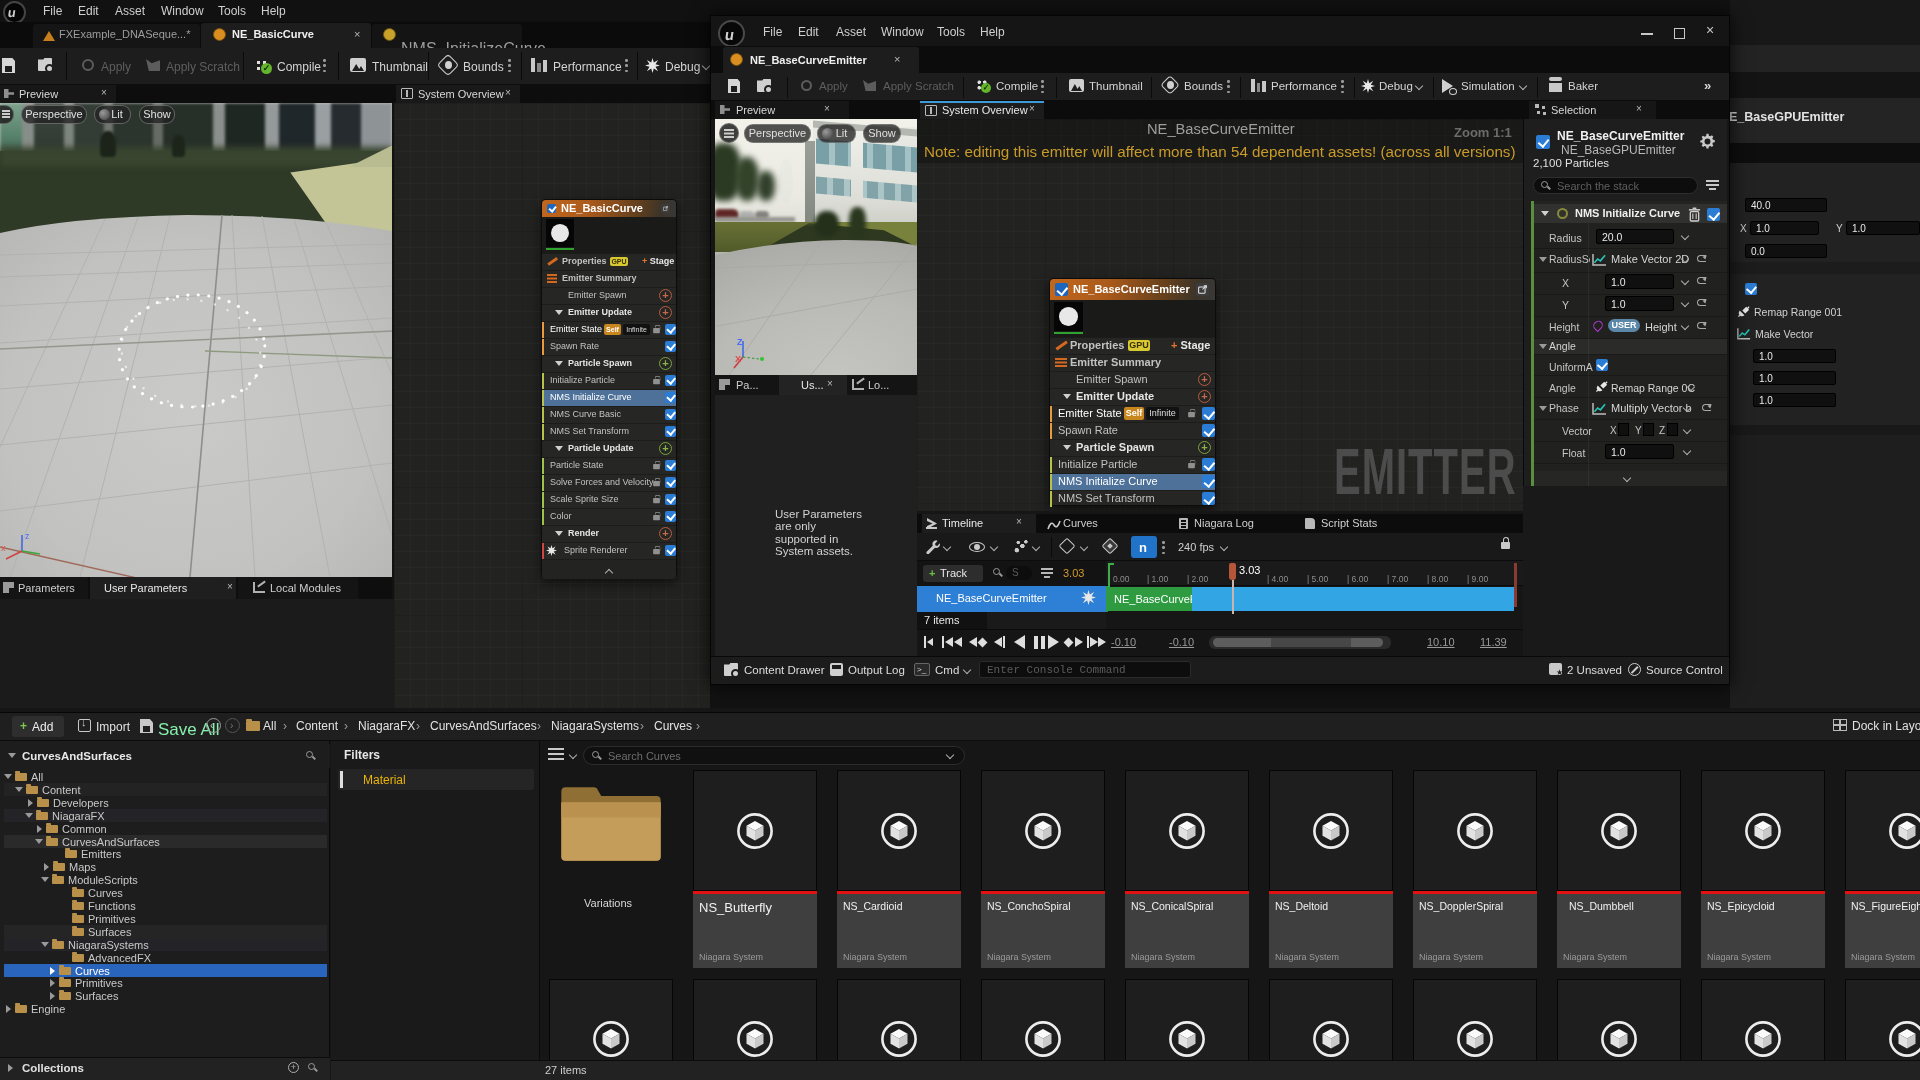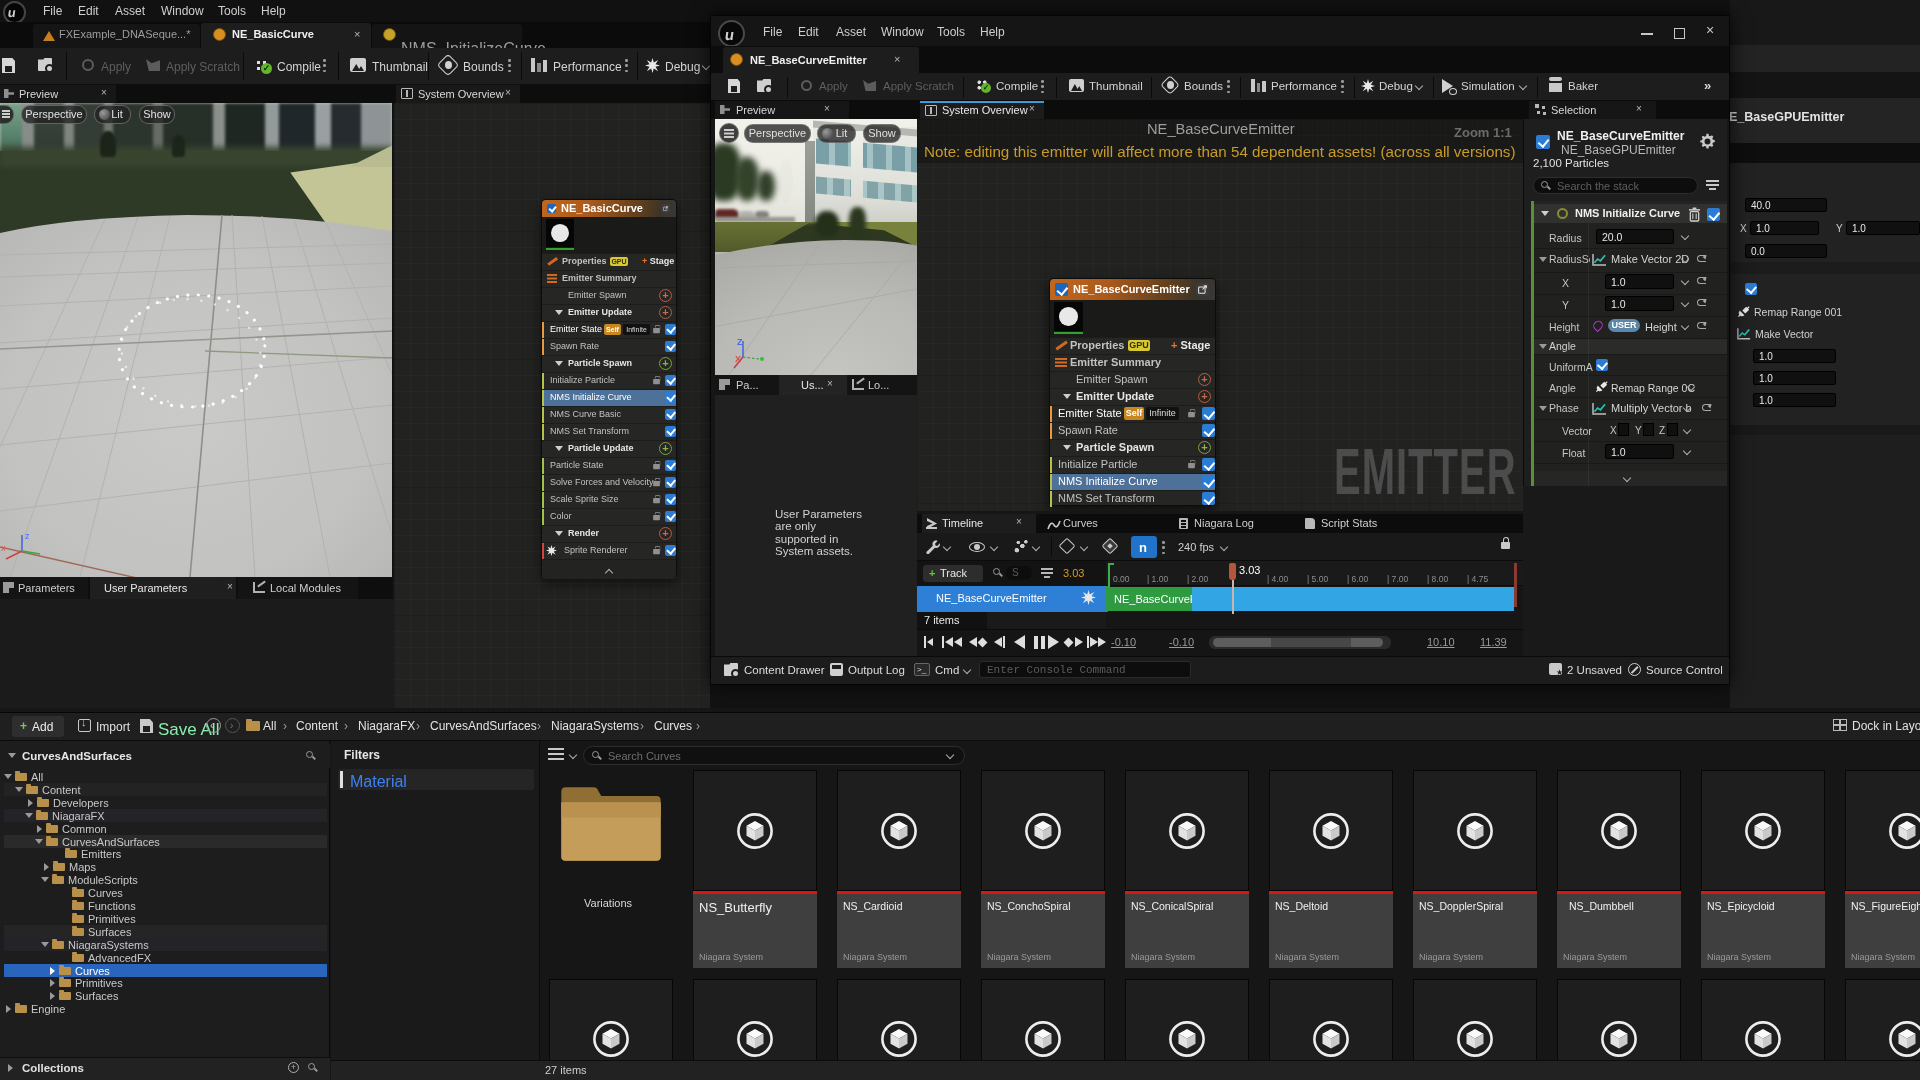--- a/index.html
+++ b/index.html
@@ -458,21 +458,21 @@
 <div class="tx" style="left:31px;top:1003.1999999999996px;font-size:11px;color:#c9c9c9">Engine</div>
 <div class="a" style="left:0;top:1057px;width:330px;height:23px;background:#222222;border-top:1px solid #0c0c0c"></div>
 <div class="tri-r" style="left:8px;top:1064px"></div>
 <div class="tx" style="left:22px;top:1062px;font-size:11.5px;font-weight:bold;color:#e0e0e0">Collections</div>
 <div class="a" style="left:288px;top:1062px;width:11px;height:11px;border:1.2px solid #b0b0b0;border-radius:50%;color:#b0b0b0;font-size:9px;line-height:9px;text-align:center">+</div>
 <div class="mag" style="left:308px;top:1063px"></div>
 <div class="a" style="left:331px;top:741px;width:209px;height:339px;background:#1a1a1a;border-right:1px solid #0a0a0a"></div>
 <div class="tx" style="left:344px;top:748px;font-size:12px;font-weight:bold;color:#e6e6e6">Filters</div>
 <div class="a" style="left:338px;top:769px;width:196px;height:21px;background:#252525;border-radius:2px"></div>
 <div class="a" style="left:340px;top:771px;width:3px;height:17px;background:#dfdfdf"></div>
-<div class="tx" style="left:350px;top:773px;font-size:16px;color:#3b82f6">Material</div>
+<div class="tx" style="left:363px;top:773px;font-size:12px;color:#eab308">Material</div>
 <div class="a" style="left:541px;top:741px;width:1379px;height:339px;background:#161616"></div>
 <div class="a" style="left:548px;top:748px;width:16px;height:2px;background:#c8c8c8;box-shadow:0 5px #c8c8c8,0 10px #c8c8c8"></div>
 <div class="chev" style="left:570px;top:752px"></div>
 <div class="a" style="left:583px;top:746px;width:382px;height:19px;background:#101010;border:1px solid #2c2c2c;border-radius:10px"></div>
 <div class="mag" style="left:592px;top:751px"></div>
 <div class="tx" style="left:608px;top:750px;font-size:11px;color:#6e6e6e">Search Curves</div>
 <div class="chev" style="left:947px;top:752px"></div>
 <div class="a" style="left:557px;top:780px;width:108px;height:86px"><svg width="108" height="86" viewBox="0 0 100 78">
         <use href="#bigfolder"></use>
       </svg></div>
@@ -1036,21 +1036,21 @@
 <div class="a" style="left:397px;top:589px;width:6px;height:2px;background:#3fae49"></div>
 <div class="a" style="left:803px;top:547px;width:3px;height:44px;background:#8a3a30"></div>
 <div class="tx" style="left:402px;top:558px;font-size:8.5px;color:#8e8e8e">0.00</div>
 <div class="tx" style="left:436px;top:558px;font-size:8.5px;color:#8e8e8e">| 1.00</div>
 <div class="tx" style="left:476px;top:558px;font-size:8.5px;color:#8e8e8e">| 2.00</div>
 <div class="tx" style="left:556px;top:558px;font-size:8.5px;color:#8e8e8e">| 4.00</div>
 <div class="tx" style="left:596px;top:558px;font-size:8.5px;color:#8e8e8e">| 5.00</div>
 <div class="tx" style="left:636px;top:558px;font-size:8.5px;color:#8e8e8e">| 6.00</div>
 <div class="tx" style="left:676px;top:558px;font-size:8.5px;color:#8e8e8e">| 7.00</div>
 <div class="tx" style="left:716px;top:558px;font-size:8.5px;color:#8e8e8e">| 8.00</div>
-<div class="tx" style="left:756px;top:558px;font-size:8.5px;color:#8e8e8e">| 4.75</div>
+<div class="tx" style="left:756px;top:558px;font-size:8.5px;color:#8e8e8e">| 9.00</div>
 
 <div class="a" style="left:206px;top:570px;width:189px;height:26px;background:#2e7fd6"></div>
 <div class="tx" style="left:225px;top:576px;font-size:11px;color:#ffffff">NE_BaseCurveEmitter</div>
 <svg class="a" style="left:370px;top:574px" width="15" height="15">
         <use href="#star8"></use>
       </svg>
 <div class="a" style="left:395px;top:570px;width:2px;height:26px;background:#2e9b40"></div>
 <div class="a" style="left:397px;top:571px;width:84px;height:24px;background:#2e9b40;overflow:hidden">
         <div class="tx" style="left:6px;top:6px;font-size:11px;color:#fff">NE_BaseCurveE</div>
       </div>

